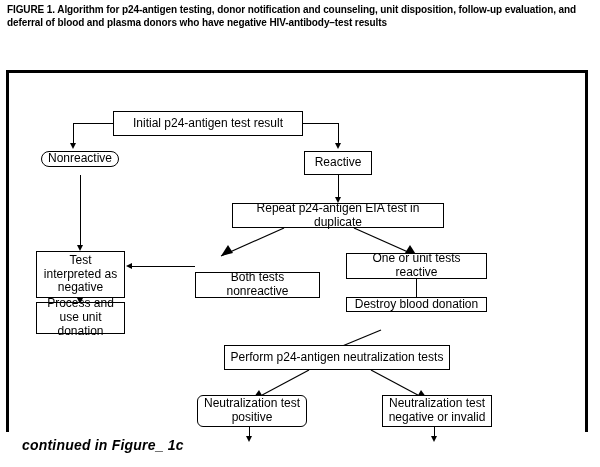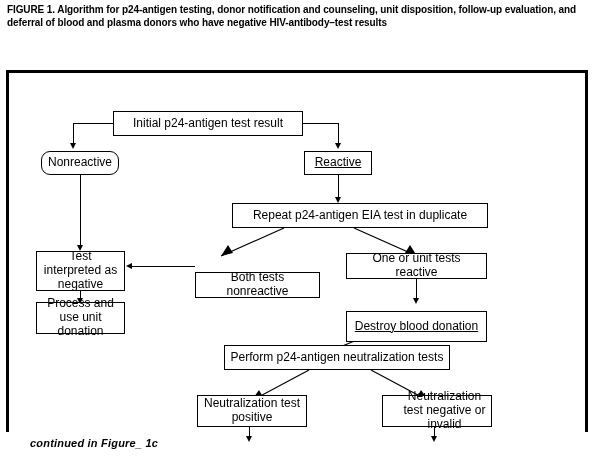--- a/index.html
+++ b/index.html
@@ -89,23 +89,23 @@
     position: absolute;
     z-index: 2;
     overflow: visible;
   }
   .diag line { stroke: #000000; stroke-width: 1.2; }
   .diag polygon { fill: #000000; }
 
   
   #continued-note {
     position: absolute;
-    left: 30px;
+    left: 22px;
     top: 437px;
-    font-size: 11px;
+    font-size: 14px;
     font-weight: bold;
     font-style: italic;
     color: #000000;
     letter-spacing: 0.2px;
   }
 </style>
 </head>
 <body>
 
 <div id="page">
@@ -117,81 +117,81 @@
     <div class="node" style="left:104px; top:38px; width:190px; height:25px;">Initial p24-antigen test result</div>
 
     <div class="conn h" style="left:64px; top:50px; width:40px;"></div>
     <div class="conn v" style="left:64px; top:50px; height:22px;"></div>
     <div class="arrowhead down" style="left:61px; top:70px;"></div>
 
     <div class="conn h" style="left:294px; top:50px; width:36px;"></div>
     <div class="conn v" style="left:329px; top:50px; height:22px;"></div>
     <div class="arrowhead down" style="left:326px; top:70px;"></div>
 
-    <div class="node" style="left:32px; top:78px; width:78px; height:24px;border-radius:9px;">Nonreactive</div>
-
-    <div class="node" style="left:295px; top:78px; width:68px; height:24px;text-decoration:underline;">Reactive</div>
+    <div class="node" style="left:32px; top:78px; width:78px; height:16px;border-radius:9px;">Nonreactive</div>
+
+    <div class="node" style="left:295px; top:78px; width:68px; height:24px;">Reactive</div>
 
     <div class="conn v" style="left:71px; top:102px; height:72px;"></div>
     <div class="arrowhead down" style="left:68px; top:172px;"></div>
 
     <div class="conn v" style="left:329px; top:102px; height:24px;"></div>
     <div class="arrowhead down" style="left:326px; top:124px;"></div>
 
-    <div class="node" style="left:223px; top:130px; width:256px; height:25px;">Repeat p24-antigen EIA test in duplicate</div>
+    <div class="node" style="left:223px; top:130px; width:212px; height:25px;">Repeat p24-antigen EIA test in duplicate</div>
 
     <svg class="diag" style="left:190px; top:154px; width:90px; height:36px;" viewBox="0 0 90 36">
       <line x1="85" y1="1" x2="22" y2="29"></line>
       <polygon points="22,29 34,26 29,18"></polygon>
     </svg>
 
     <svg class="diag" style="left:340px; top:154px; width:90px; height:36px;" viewBox="0 0 90 36">
       <line x1="5" y1="1" x2="68" y2="29"></line>
       <polygon points="68,29 56,26 61,18"></polygon>
     </svg>
 
-    <div class="node" style="left:27px; top:178px; width:89px; height:40px;">Test interpreted as negative</div>
+    <div class="node" style="left:27px; top:178px; width:89px; height:47px;">Test interpreted as negative</div>
 
     <div class="node" style="left:186px; top:180px; width:125px; height:26px;margin-top:19px;">Both tests nonreactive</div>
 
     <div class="node" style="left:337px; top:180px; width:141px; height:26px;">One or unit tests reactive</div>
 
     <div class="conn h" style="left:122px; top:193px; width:64px;"></div>
     <div class="arrowhead left" style="left:117px; top:190px;"></div>
 
     <div class="conn v" style="left:71px; top:210px; height:18px;"></div>
     <div class="arrowhead down" style="left:68px; top:225px;"></div>
 
     <div class="conn v" style="left:407px; top:206px; height:22px;"></div>
     <div class="arrowhead down" style="left:404px; top:225px;"></div>
 
     <div class="node" style="left:27px; top:229px; width:89px; height:32px;">Process and use unit donation</div>
 
-    <div class="node" style="left:337px; top:238px; width:141px; height:31px;text-decoration:underline;">Destroy blood donation</div>
+    <div class="node" style="left:337px; top:224px; width:141px; height:15px;">Destroy blood donation</div>
 
     <svg class="diag" style="left:280px; top:256px; width:100px; height:36px;" viewBox="0 0 100 36">
       <line x1="92" y1="1" x2="22" y2="30"></line>
       <polygon points="22,30 35,27 30,19"></polygon>
     </svg>
 
     <div class="node" style="left:215px; top:272px; width:226px; height:25px;">Perform p24-antigen neutralization tests</div>
 
     <svg class="diag" style="left:200px; top:296px; width:110px; height:40px;" viewBox="0 0 110 40">
       <line x1="100" y1="1" x2="42" y2="32"></line>
       <polygon points="42,32 55,30 50,21"></polygon>
     </svg>
 
     <svg class="diag" style="left:350px; top:296px; width:110px; height:40px;" viewBox="0 0 110 40">
       <line x1="12" y1="1" x2="70" y2="32"></line>
       <polygon points="70,32 57,30 62,21"></polygon>
     </svg>
 
-    <div class="node" style="left:188px; top:322px; width:110px; height:32px;">Neutralization test positive</div>
-
-    <div class="node" style="left:373px; top:322px; width:110px; height:32px;padding-left:19px;">Neutralization test negative or invalid</div>
+    <div class="node" style="left:188px; top:322px; width:110px; height:32px;border-radius:6px;">Neutralization test positive</div>
+
+    <div class="node" style="left:373px; top:322px; width:110px; height:32px;">Neutralization test negative or invalid</div>
 
   </div>
 
   <div class="conn v" style="left:249px; top:424px; height:16px;"></div>
   <div class="arrowhead down" style="left:246px; top:436px;"></div>
 
   <div class="conn v" style="left:434px; top:424px; height:16px;"></div>
   <div class="arrowhead down" style="left:431px; top:436px;"></div>
 
   <div id="continued-note">continued in Figure_ 1c</div>

